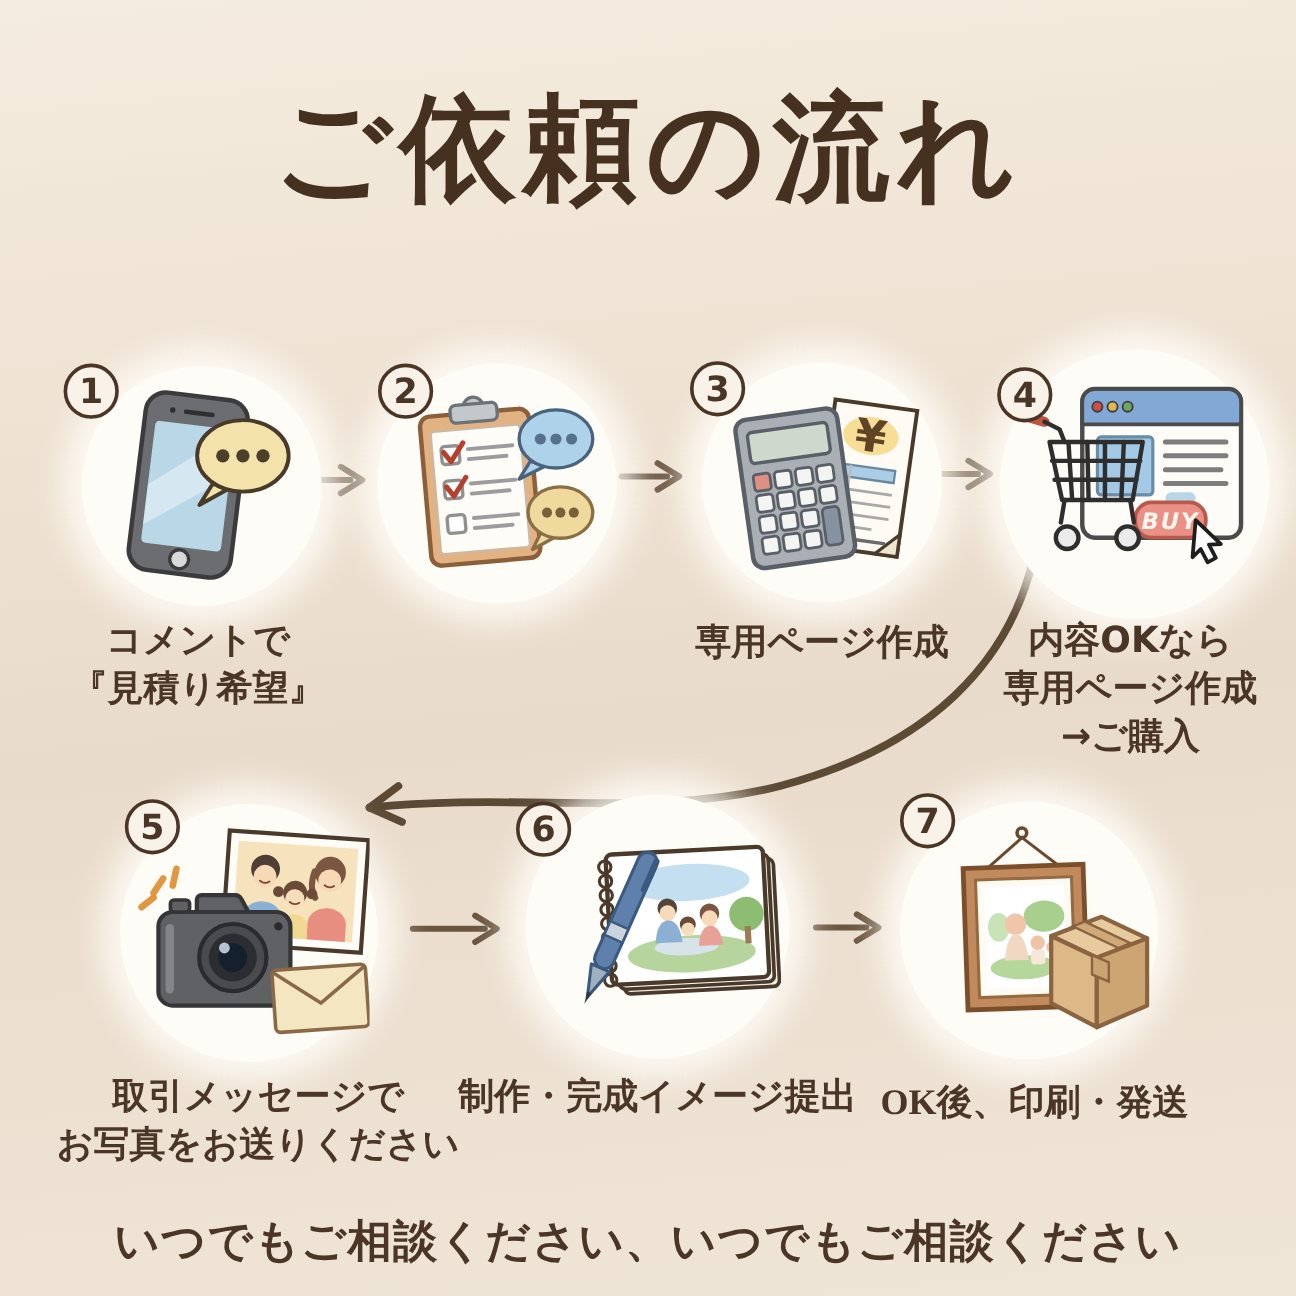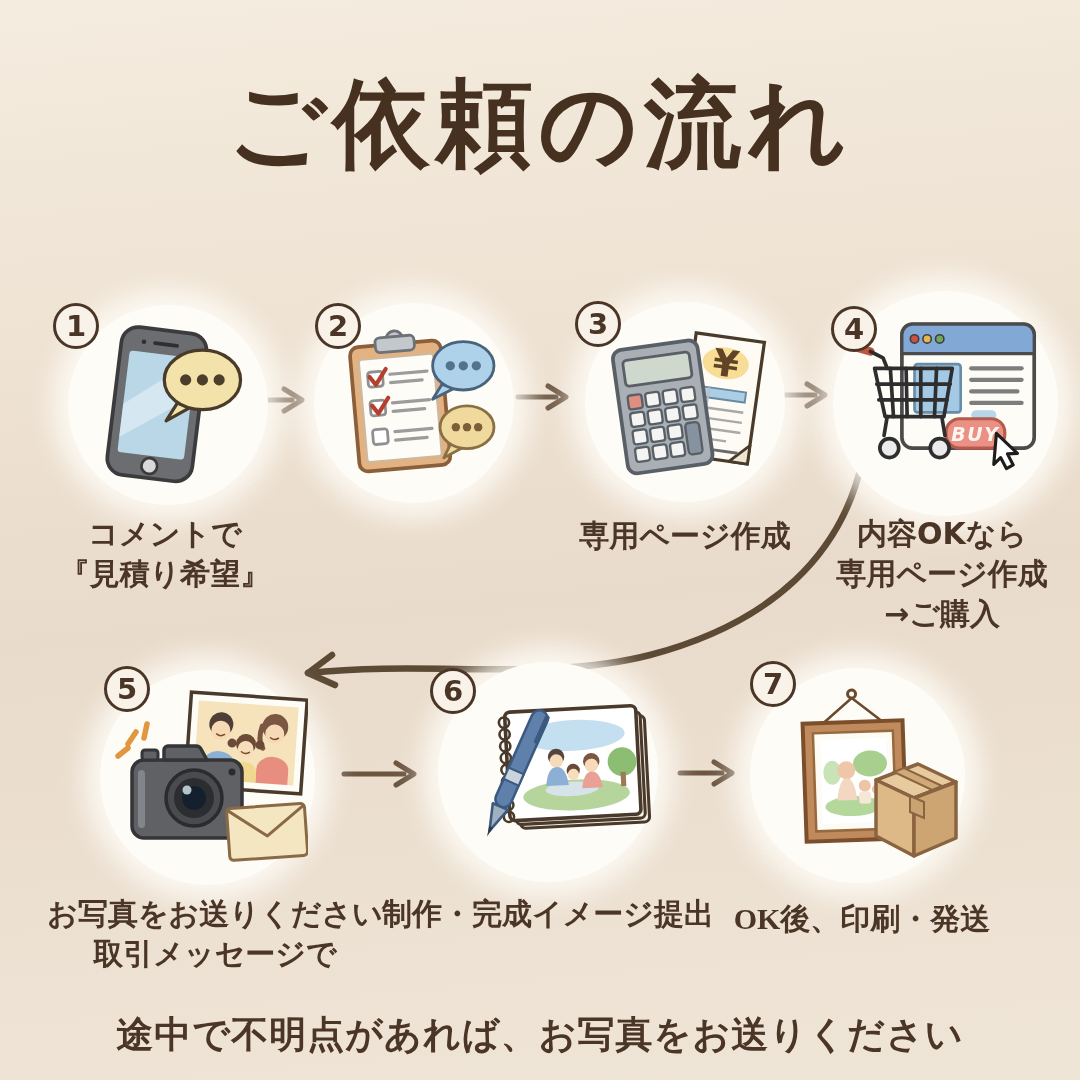--- a/index.html
+++ b/index.html
@@ -249,22 +249,22 @@
         <circle cx="86" cy="120" r="12" fill="#15202e"></circle>
         <circle cx="79" cy="112" r="4.5" fill="#cfe0ea" opacity="0.85"></circle>
         <circle cx="124" cy="94" r="3.5" fill="#2b2b2e"></circle>
         <g transform="rotate(-4 158 152)">
           <rect x="120" y="128" width="78" height="52" rx="4" fill="#f5e6c2" stroke="#8a6a46" stroke-width="3"></rect>
           <path d="M121 130 L159 158 L197 130" fill="none" stroke="#8a6a46" stroke-width="3" stroke-linejoin="round" stroke-linecap="round"></path>
         </g>
       </svg>
     </div>
     <div class="label" style="left:45px;top:894px;">
+      <div>取引メッセージで</div>
       <div>お写真をお送りください</div>
-      <div>取引メッセージで</div>
     </div>
   </div>
 
   <svg class="arrow-svg" style="left:340px;top:758px;" width="84" height="32" viewBox="0 0 84 32">
     <path d="M4 16 H64" stroke="#6b5540" stroke-width="5" stroke-linecap="round" fill="none"></path>
     <polyline points="56 5, 74 16, 56 27" stroke="#6b5540" stroke-width="5" stroke-linecap="round" stroke-linejoin="round" fill="none"></polyline>
   </svg>
 
   <div class="step">
     <div class="badge" style="left:430px;top:668px;">
@@ -348,15 +348,15 @@
           <polygon points="136,96 146,92 184,110 174,114" fill="#cfa977" stroke="#8a6440" stroke-width="2"></polygon>
           <polygon points="152,120 166,126 166,142 152,136" fill="#c9a470" stroke="#8a6440" stroke-width="2"></polygon>
         </g>
       </svg>
     </div>
     <div class="label" style="left:692px;top:899px;font-family:Liberation Serif, serif;">
       <div>OK後、印刷・発送</div>
     </div>
   </div>
 
-  <div class="footer-note">途中で不明点があれば、お写真をお送りください</div>
+  <div class="footer-note">いつでもご相談ください、いつでもご相談ください</div>
 
 </div>
 
 </body></html>

